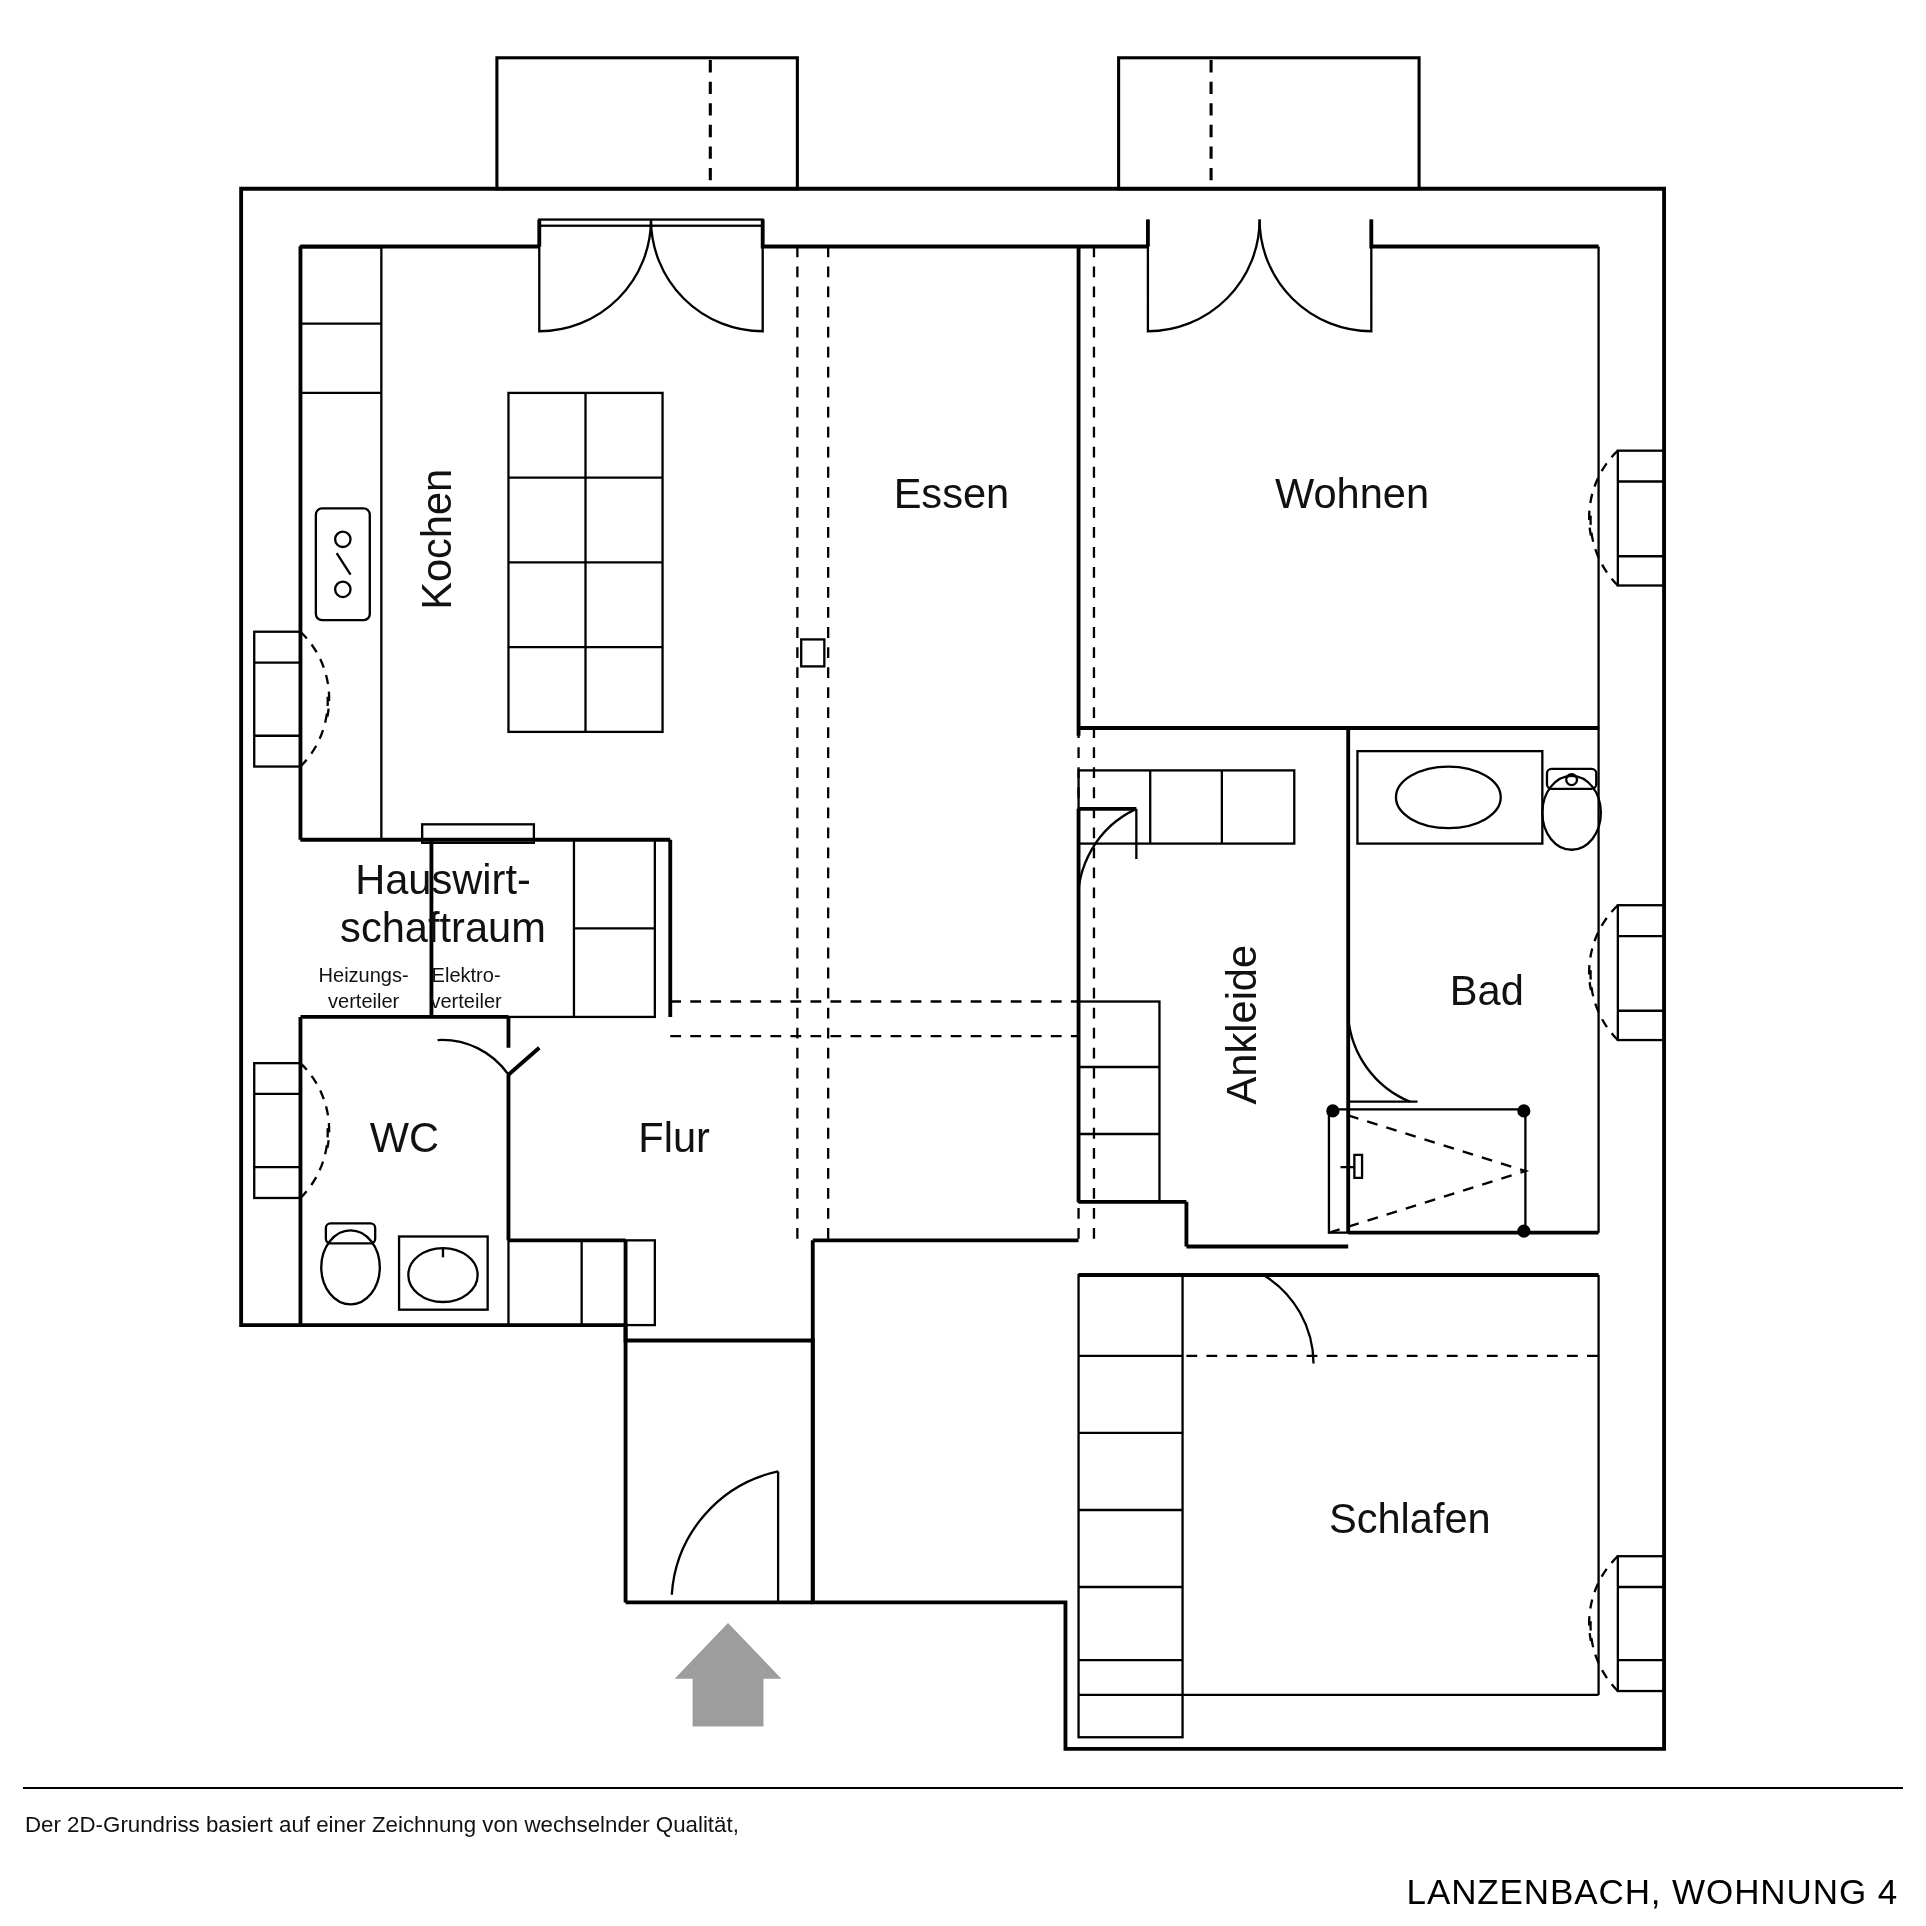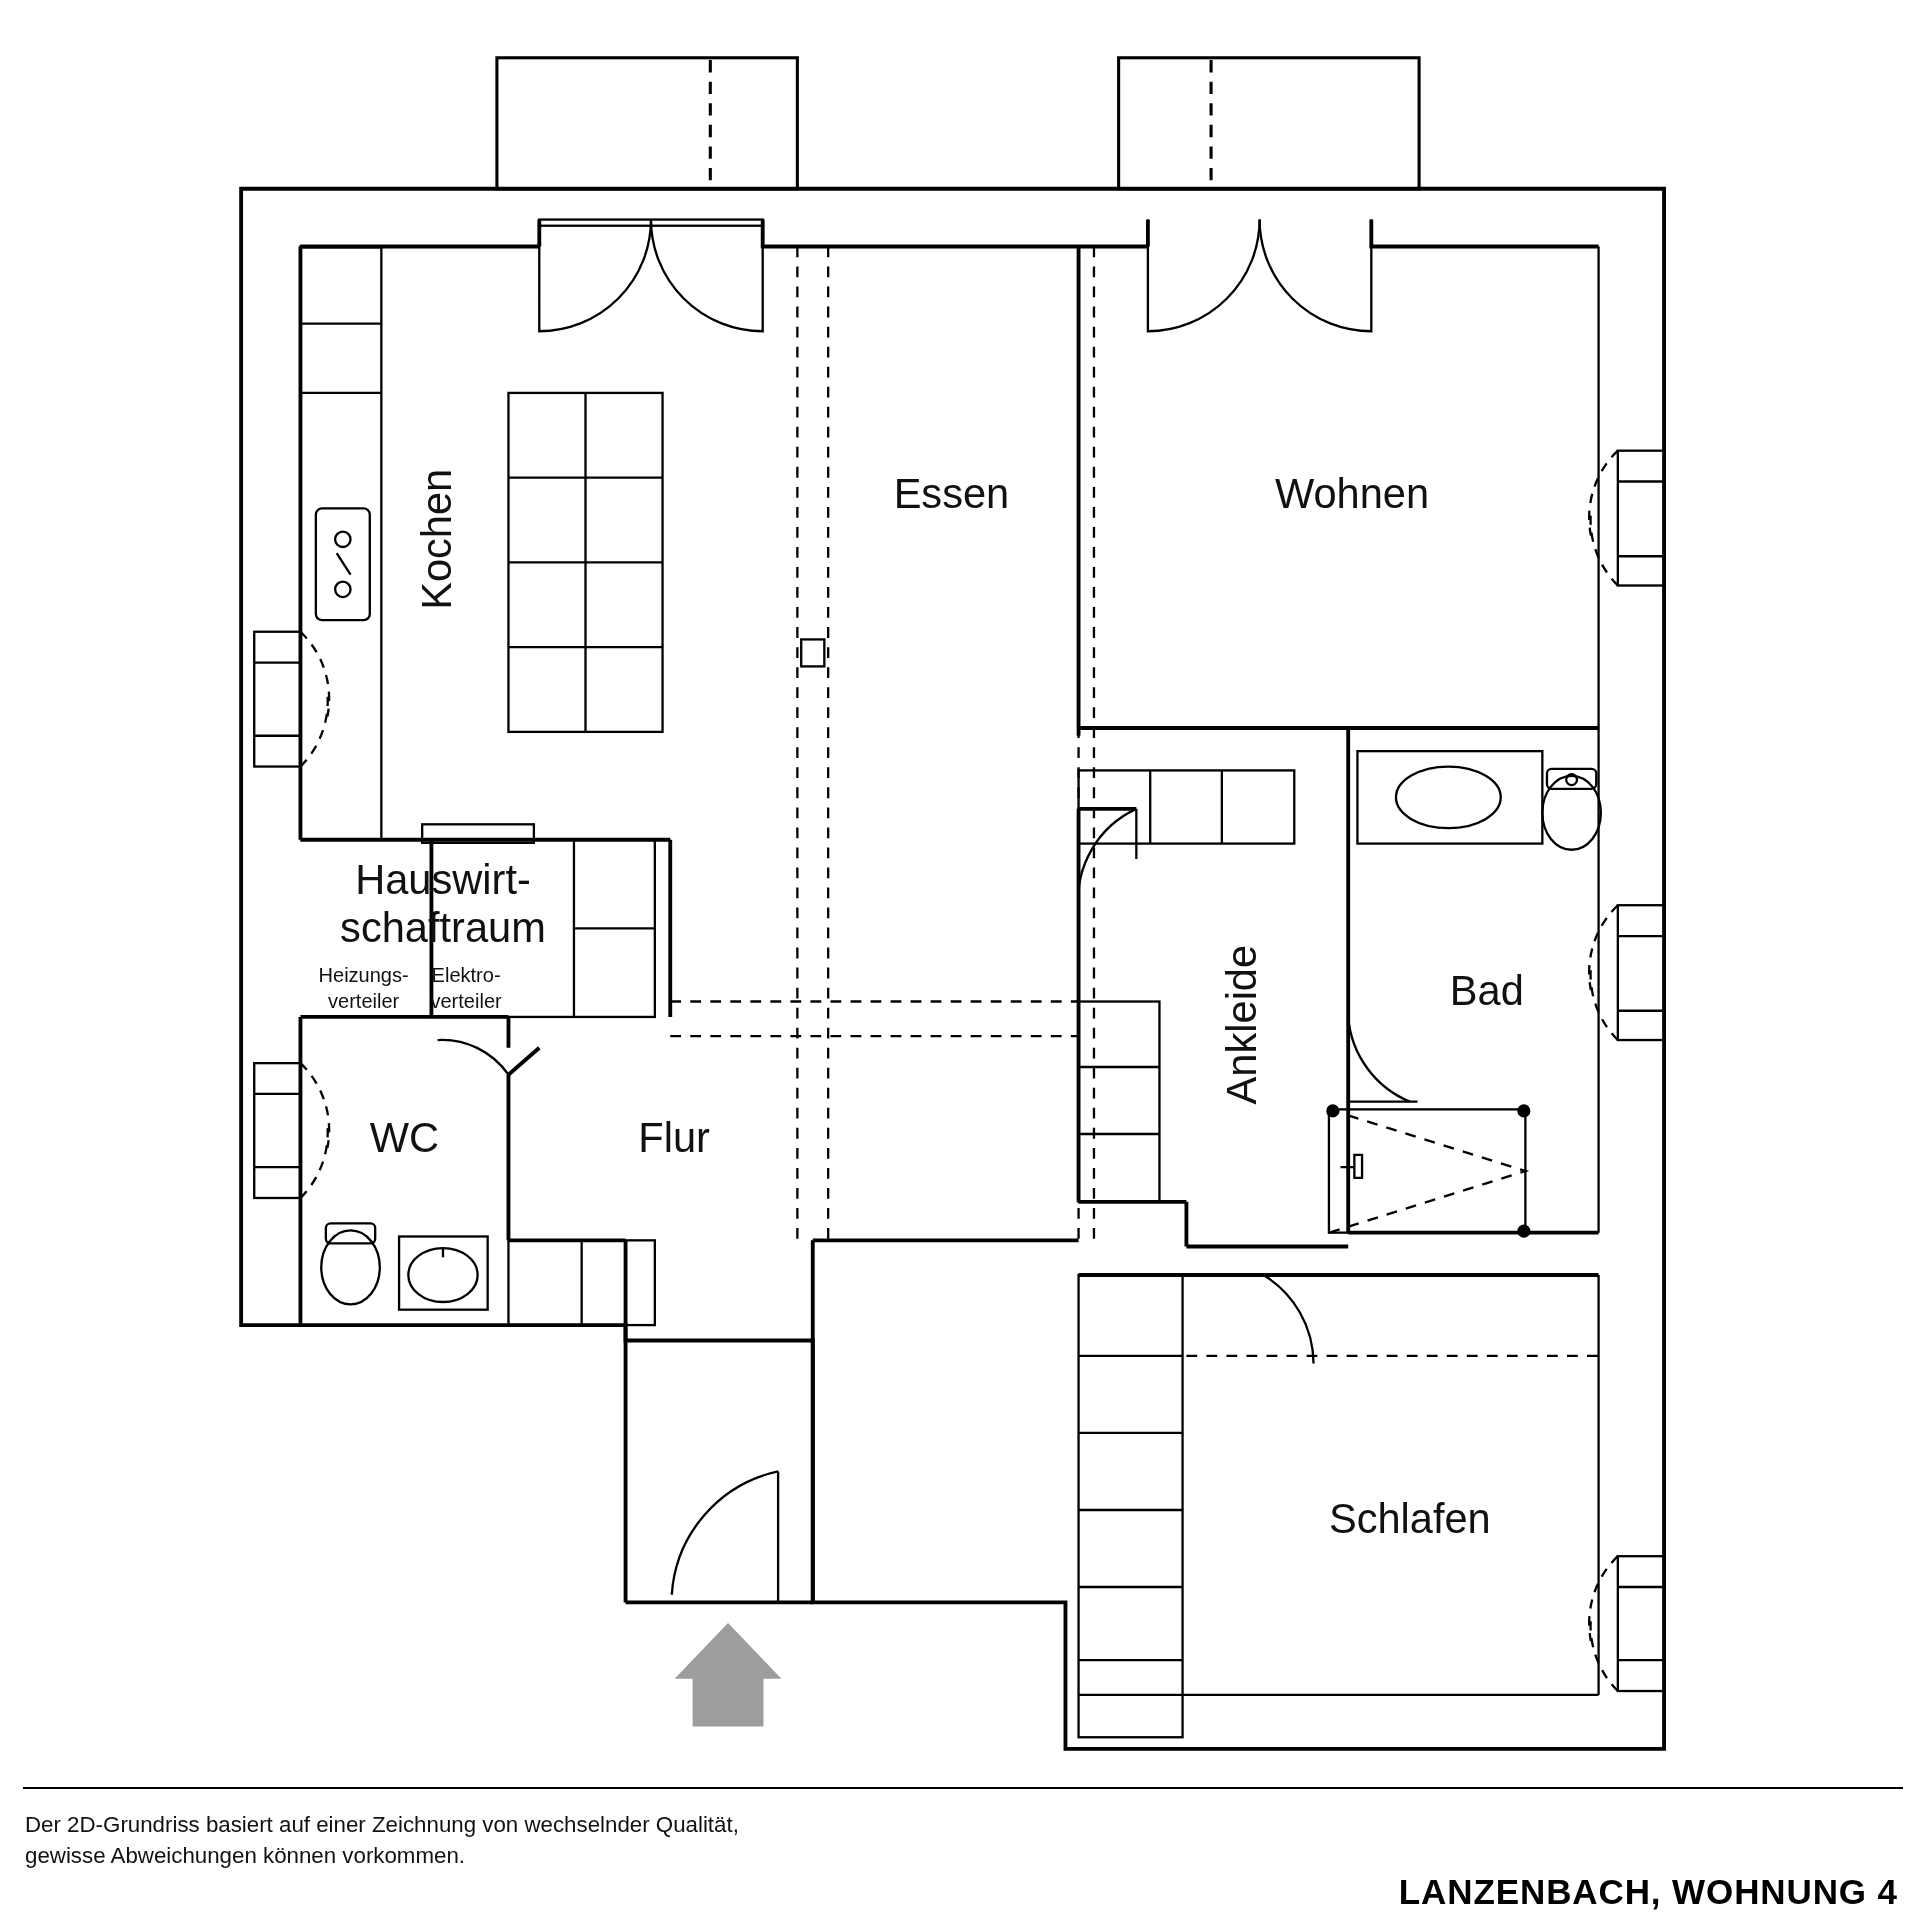--- a/index.html
+++ b/index.html
@@ -58,21 +58,21 @@
     color: #111;
   }
   .footer-url {
     letter-spacing: 0.2px;
   }
   .footer-right {
     position: absolute;
     right: 28px;
     bottom: 14px;
     font-size: 35px;
-    font-weight: bold;
+    font-weight: normal;
     letter-spacing: 0.9px;
     color: #000;
     text-align: right;
     margin-top: 16px;
   }
 </style>
 </head>
 <body>
 
 <div id="plan-wrap">
@@ -325,17 +325,16 @@
 
   <text class="room-label" x="1830" y="1990" text-anchor="middle">Schlafen</text>
 
 </svg>
 </div>
 
 <div class="footer">
   <div class="footer-rule"></div>
   <div class="footer-left">
     <div>Der 2D-Grundriss basiert auf einer Zeichnung von wechselnder Qualität,</div>
-    <div>gewisse Abweichungen können vorkommen.</div>
   </div>
   <div class="footer-right">LANZENBACH, WOHNUNG 4</div>
 </div>
 
 
 </body></html>

